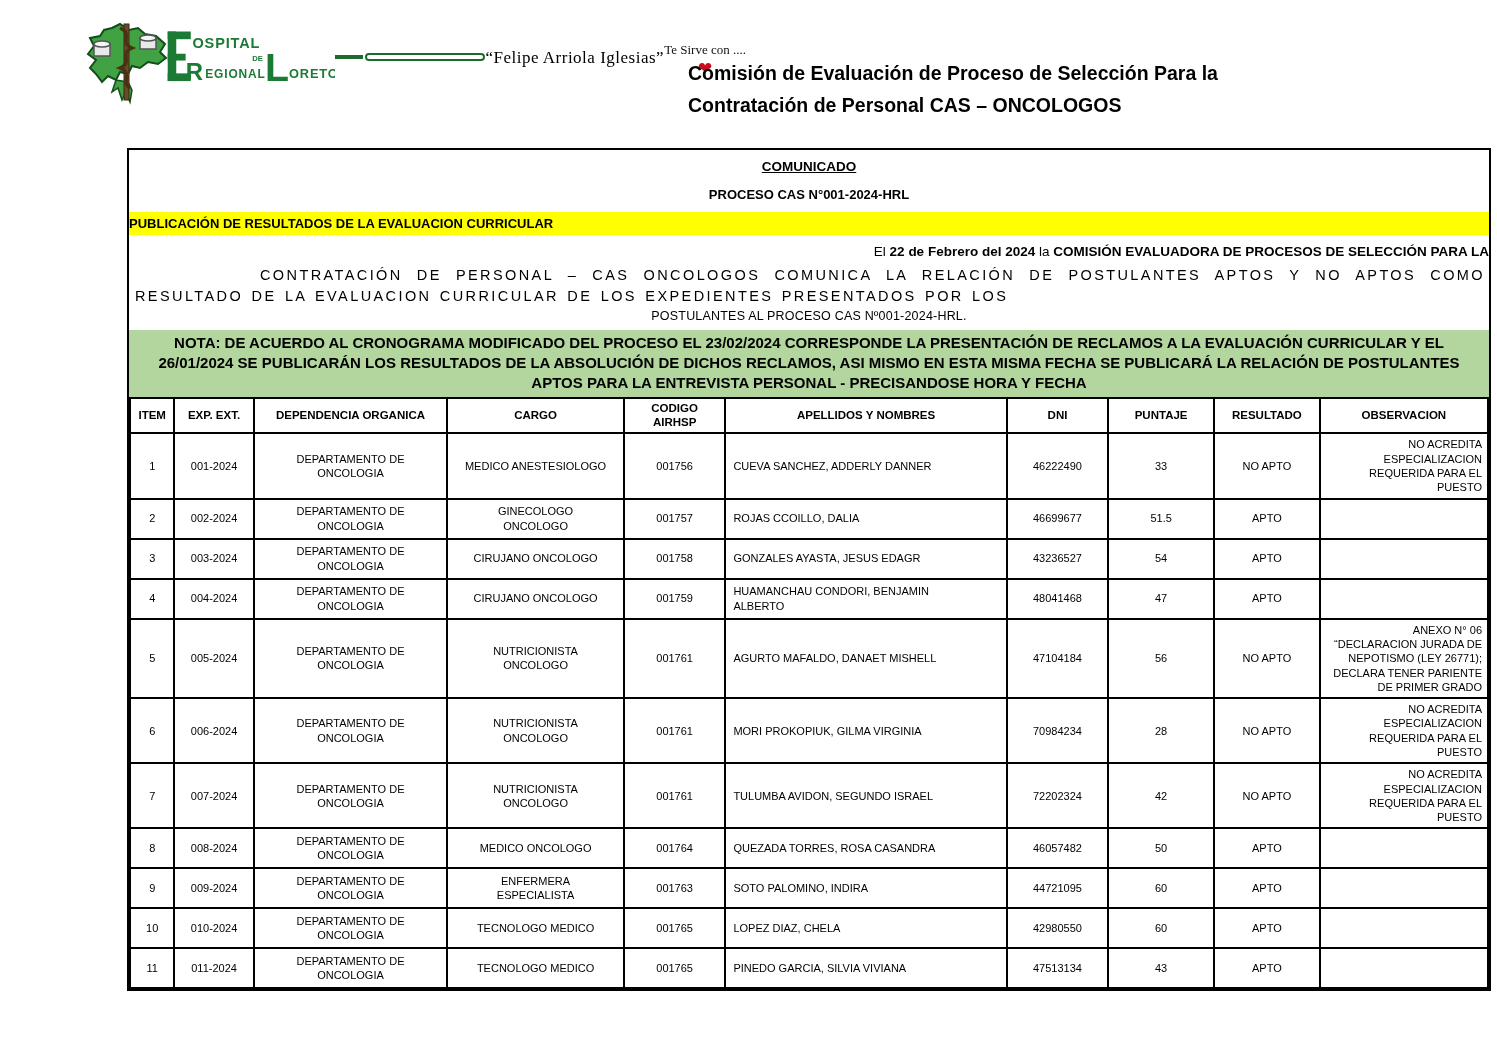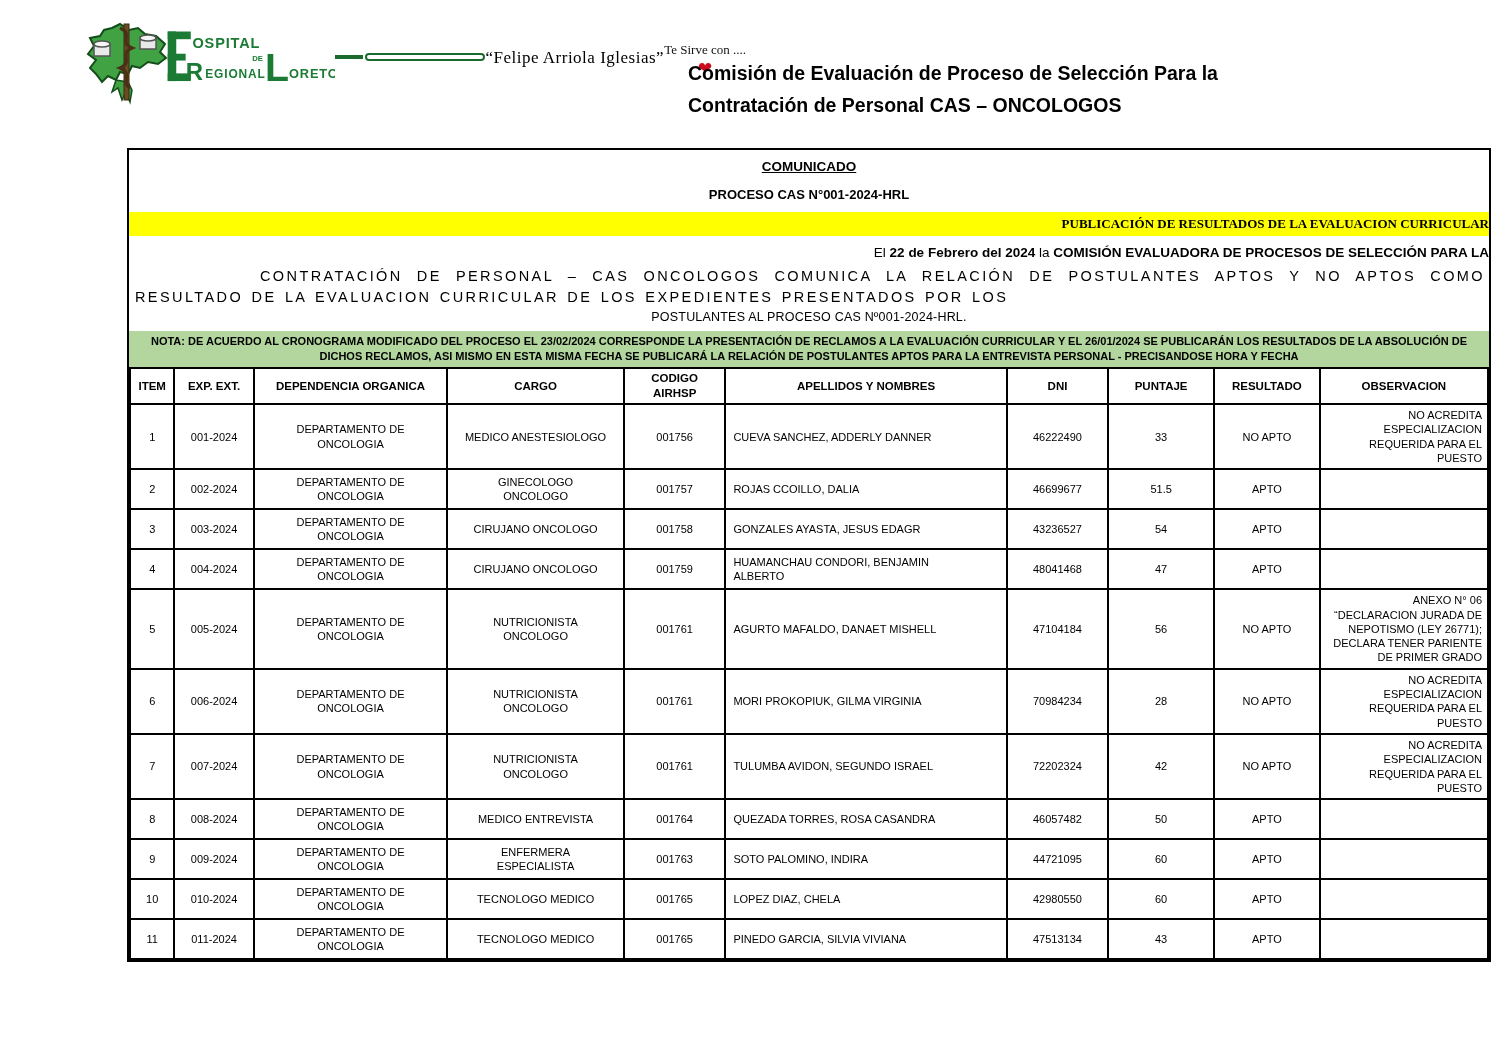--- a/index.html
+++ b/index.html
@@ -23,26 +23,26 @@
   .heart { color:#cc0b1e; font-size:17px; vertical-align:-2px; }
 
   
   .doc-title { position:absolute; left:688px; top:58px; width:560px;
     font-size:19.5px; font-weight:bold; line-height:1.62; }
 
   
   .docbox { position:absolute; left:127px; top:148px; width:1364px; border:2px solid #000; background:#fff; }
   .h-comunicado { text-align:center; font-weight:bold; text-decoration:underline; font-size:13.5px; padding:9px 0 1px; }
   .h-proceso { text-align:center; font-weight:bold; font-size:13px; padding:12px 0 10px; }
-  .h-highlight { text-align:right; font-weight:bold; font-size:13px; padding:4px 0;font-family:Liberation Serif, serif; }
+  .h-highlight { text-align:left; font-weight:bold; font-size:13px; padding:4px 0; }
   .h-intro { text-align:right; font-size:13.5px; padding:9px 0 1px; }
   .h-body { font-size:14.5px; letter-spacing:2.4px; word-spacing:2px; text-align:justify; text-indent:125px;
     padding:5px 4px 0 6px; line-height:1.42; }
   .h-body2 { text-align:center; font-size:12.5px; padding:3px 0 7px; letter-spacing:.2px; }
-  .nota { font-weight:bold; font-size:11px; text-align:center; padding:3px 8px 4px; line-height:1.32; }
+  .nota { font-weight:bold; font-size:15px; text-align:center; padding:3px 8px 4px; line-height:1.32; }
 
   
   table { width:100%; border-collapse:collapse; table-layout:fixed; }
   th, td { border:2px solid #000; font-size:11px; padding:2px 4px; text-align:center; vertical-align:middle;
     overflow:hidden; line-height:1.3; }
   th { font-weight:bold; font-size:11.5px; white-space:pre-line; height:34px; }
   td { height:40px; }
   td.c-dep, td.c-cargo { white-space:pre-line; }
   td.c-name { text-align:left; white-space:pre-line; padding-left:7px; }
   td.c-obs { text-align:right; white-space:pre-line; padding:3px 5px; vertical-align:top; }
@@ -229,21 +229,21 @@
           <td class="c-dni">72202324</td>
           <td class="c-punt">42</td>
           <td class="c-res">NO APTO</td>
           <td class="c-obs">NO ACREDITA ESPECIALIZACION REQUERIDA PARA EL PUESTO</td>
         </tr>
         <tr>
           <td class="c-item">8</td>
           <td class="c-exp">008-2024</td>
           <td class="c-dep">DEPARTAMENTO DE
 ONCOLOGIA</td>
-          <td class="c-cargo">MEDICO ENTREVISTA</td>
+          <td class="c-cargo">MEDICO ONCOLOGO</td>
           <td class="c-cod">001764</td>
           <td class="c-name">QUEZADA TORRES, ROSA CASANDRA</td>
           <td class="c-dni">46057482</td>
           <td class="c-punt">50</td>
           <td class="c-res">APTO</td>
           <td class="c-obs"></td>
         </tr>
         <tr>
           <td class="c-item">9</td>
           <td class="c-exp">009-2024</td>

